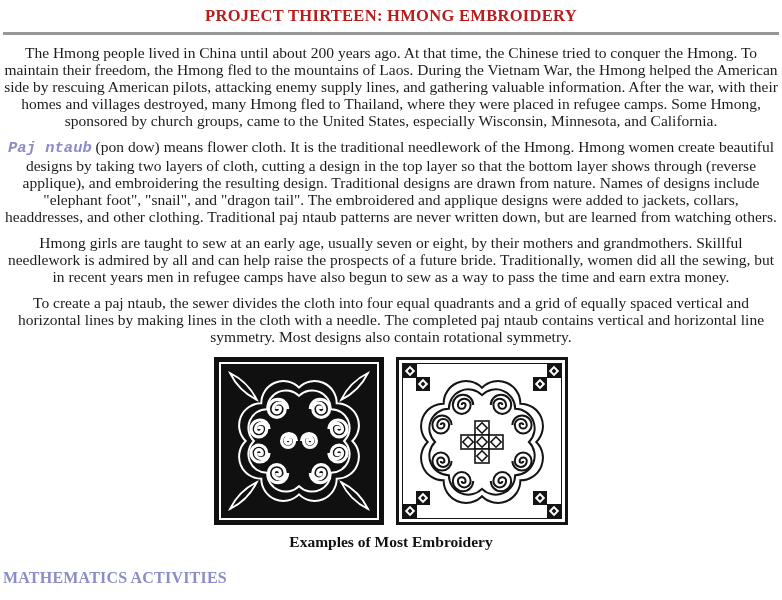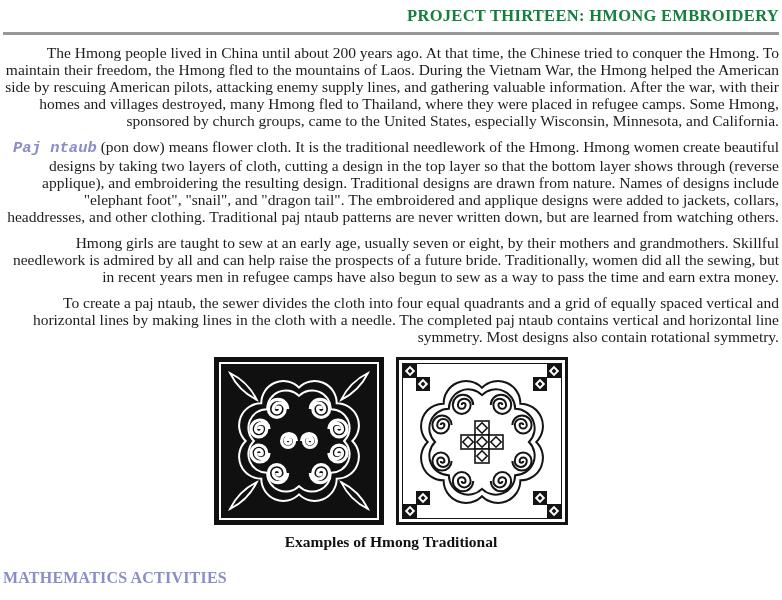--- a/index.html
+++ b/index.html
@@ -10,36 +10,36 @@
   }
   body {
     font-family: "Liberation Serif", serif;
     font-size: 15.5px;
     color: #1c1c1c;
   }
   .page { padding: 4px 3px 0 3px; }
 
   h1.doc-title {
     margin: 2px 0 6px 0;
-    text-align: right;
+    text-align: center;
     font-size: 16.5px;
     font-weight: bold;
-    color: #15803d;
+    color: #b91c1c;
     letter-spacing: 0.3px;
   }
   .rule {
     height: 3px;
     background: #979797;
     border: none;
     margin: 0;
   }
   p.body-par {
     margin: 9px 0;
     line-height: 17px;
-    text-align: right;
+    text-align: center;
   }
   .term-accent {
     color: #8b8dc8;
     font-style: italic;
     font-weight: bold;
     font-family: Liberation Mono, monospace;
   }
   h2.section-heading {
     margin: 13px 0 0 0;
     font-size: 16px;
@@ -161,18 +161,18 @@
           <use href="#dsqSolid" transform="translate(151,7)"></use>
           <use href="#dsqSolid" transform="translate(137,20)"></use>
           <use href="#dsqSolid" transform="translate(7,147)"></use>
           <use href="#dsqSolid" transform="translate(20,134)"></use>
           <use href="#dsqSolid" transform="translate(151,147)"></use>
           <use href="#dsqSolid" transform="translate(137,134)"></use>
         </g>
       </svg>
 
     </div>
-    <figcaption class="fig-caption">Examples of Hmong Traditional</figcaption>
+    <figcaption class="fig-caption">Examples of Most Embroidery</figcaption>
   </figure>
 
   <h2 class="section-heading activities">MATHEMATICS ACTIVITIES</h2>
 
 </div>
 
 </body></html>

